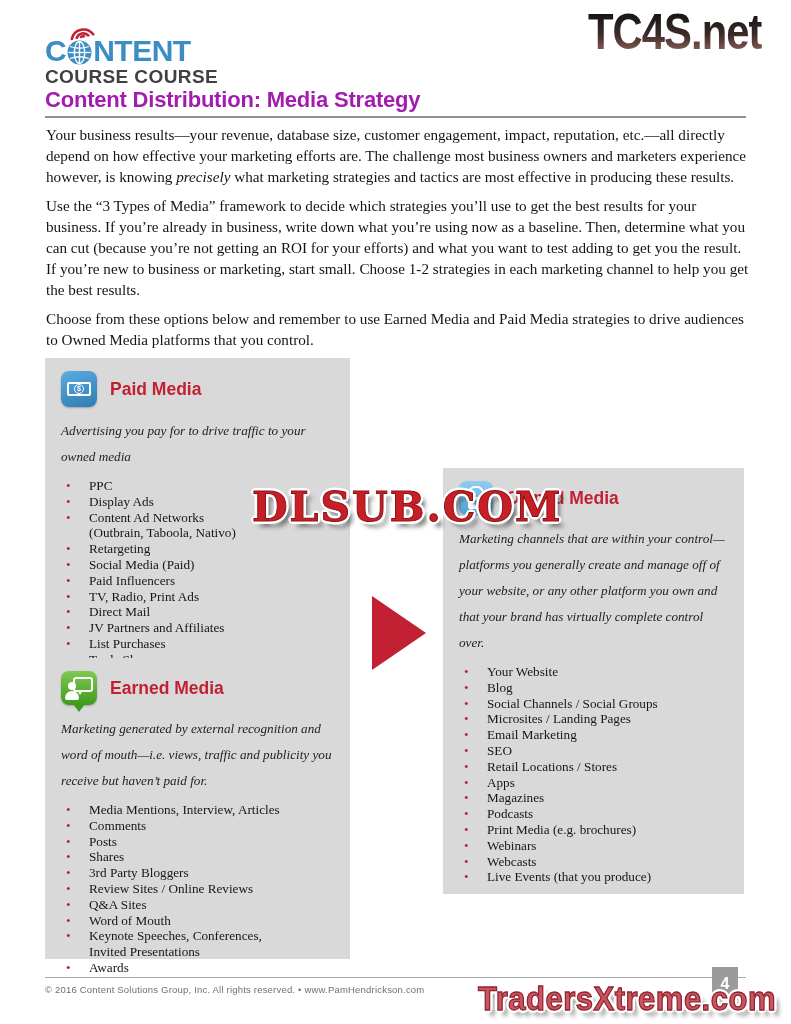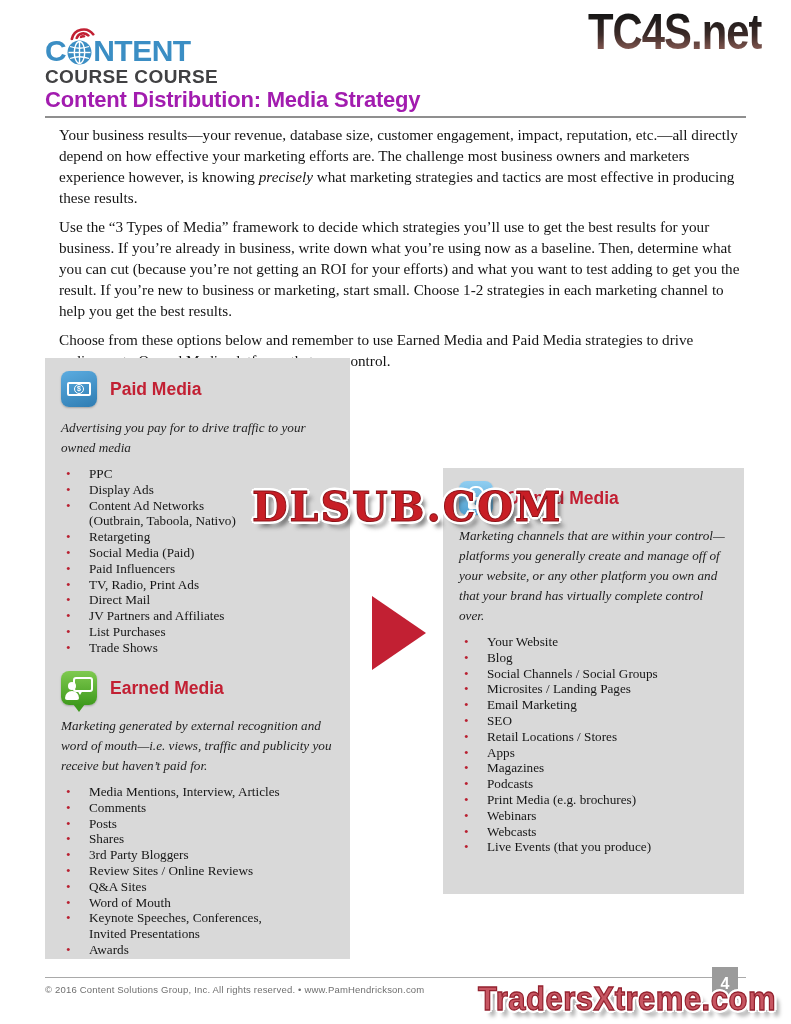--- a/index.html
+++ b/index.html
@@ -35,32 +35,32 @@
                           -2px -2px 0 #fff,2px 2px 0 #fff,-2px 2px 0 #fff,2px -2px 0 #fff,
                           5px 5px 4px rgba(0,0,0,0.4);}
 
   
   .title{position:absolute;left:45px;top:87px;font-size:22px;font-weight:800;color:#a21caf;letter-spacing:-0.2px;}
   .title-rule{position:absolute;left:45px;top:116px;width:701px;height:2px;background:#8f8f8f;}
 
   
   .paras{position:absolute;left:45px;top:124px;width:706px;
          font-family:"Liberation Serif",serif;font-size:15.2px;line-height:21px;color:#141414;}
-  .paras p{margin:0 0 8px 14px;}
+  .paras p{margin:0 0 8px 1px;}
   .ital{font-style:italic;}
 
   
   .mbox{position:absolute;background:#d9d9d9;}
   .mbox-paid{left:45px;top:358px;width:305px;height:310px;}
   .mbox-earned{left:45px;top:658px;width:305px;height:301px;}
   .mbox-owned{left:443px;top:468px;width:301px;height:426px;}
   .mbox-head{display:flex;align-items:center;gap:13px;padding:13px 14px 0 16px;}
   .mbox-title{font-size:17.5px;font-weight:800;color:#c22033;}
   .mbox-desc{margin:11px 14px 0 16px;font-family:"Liberation Serif",serif;font-style:italic;
-             font-size:13.2px;line-height:20px;color:#1e1e1e;}
+             font-size:13.2px;line-height:26px;color:#1e1e1e;}
   .mbox ul{margin:8px 4px 0 0;padding:0;list-style:none;
            font-family:"Liberation Serif",serif;font-size:13.2px;line-height:15.8px;color:#161616;}
   .mbox li{position:relative;padding-left:44px;white-space:pre-line;}
   .mbox li::before{content:"•";position:absolute;left:21px;top:0;color:#b92031;font-size:13px;}
 
   
   .icon-paid{position:relative;width:36px;height:36px;border-radius:8px;flex:0 0 36px;
              background:linear-gradient(160deg,#5cace0 0%,#2e7cb2 100%);box-shadow:0 1px 2px rgba(0,0,0,0.25);}
   .icon-paid .bill{position:absolute;left:6px;top:11px;width:20px;height:10px;border:2px solid #fff;border-radius:2px;}
   .icon-paid .bill::before{content:"";position:absolute;left:50%;top:50%;transform:translate(-50%,-50%);

